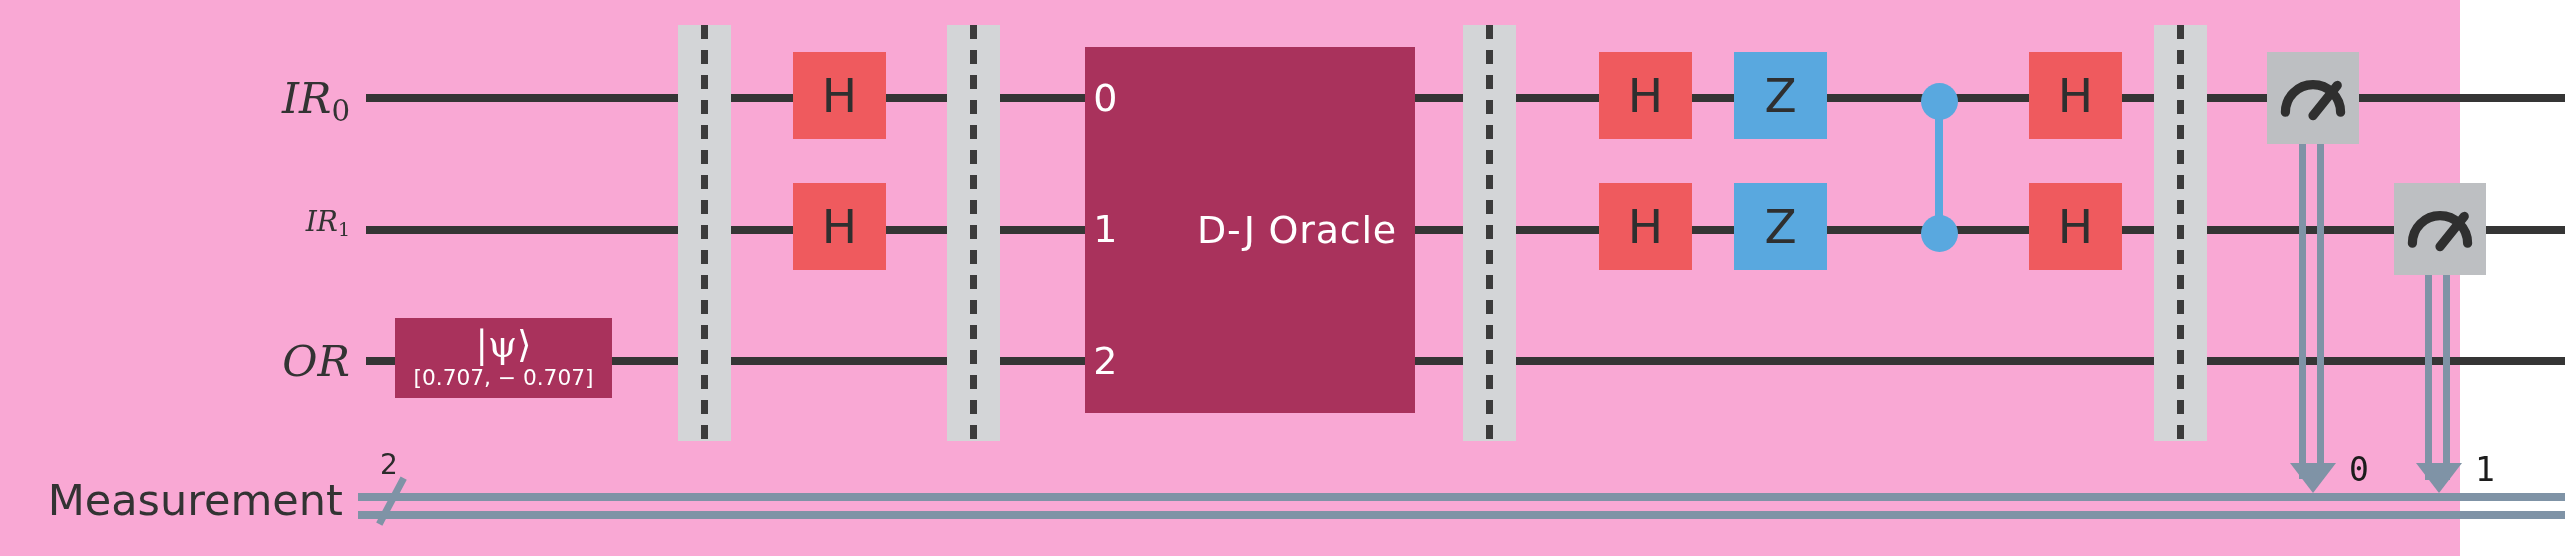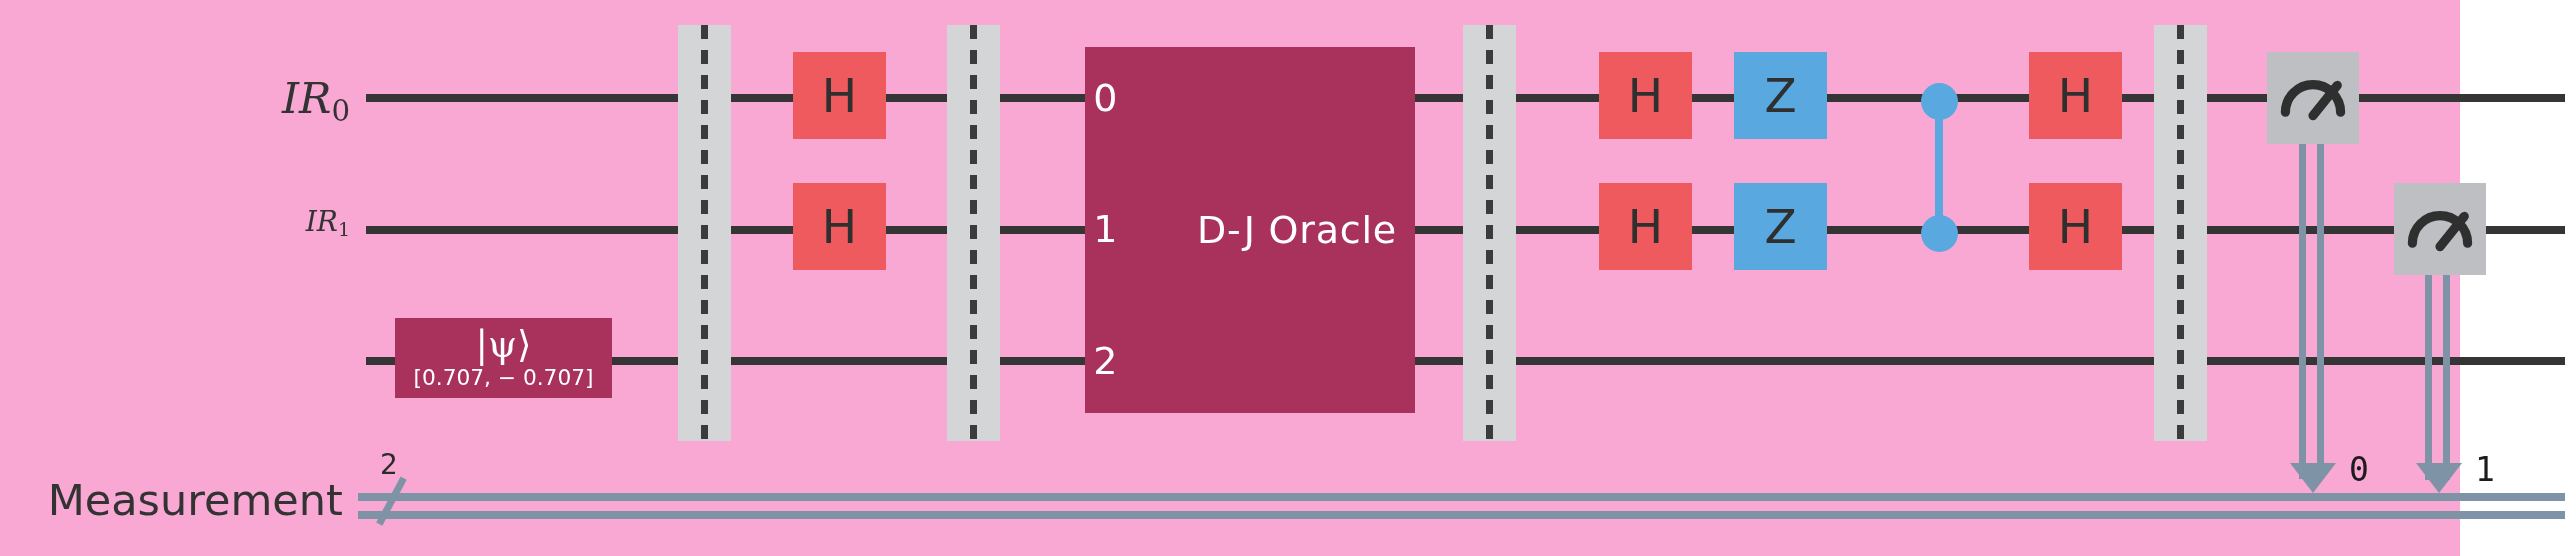--- a/index.html
+++ b/index.html
@@ -43,20 +43,23 @@
 </head>
 <body>
 
 <div id="stage">
 
   <div class="reg-label" style="left:0px;top:73px;width:350px;font-size:43px;">
     <span>IR</span><span class="sub">0</span>
   </div>
   <div class="reg-label" style="left:0px;top:205px;width:350px;font-size:28px;">
     <span>IR</span><span class="sub">1</span>
+  </div>
+  <div class="reg-label" style="left:0px;top:336px;width:350px;font-size:43px;">
+    <span>OR</span>
   </div>
 
   <div class="meas-label" style="left:6.7px;top:475px;font-size:43px;">Measurement</div>
 
   <div class="qwire" style="left:366px;top:94px;width:2199px;"></div>
   <div class="qwire" style="left:366px;top:226px;width:2199px;"></div>
   <div class="qwire" style="left:366px;top:357px;width:2199px;"></div>
 
   <div class="cbus-a" style="left:358px;top:493px;width:2207px;"></div>
   <div class="cbus-b" style="left:358px;top:511px;width:2207px;"></div>

